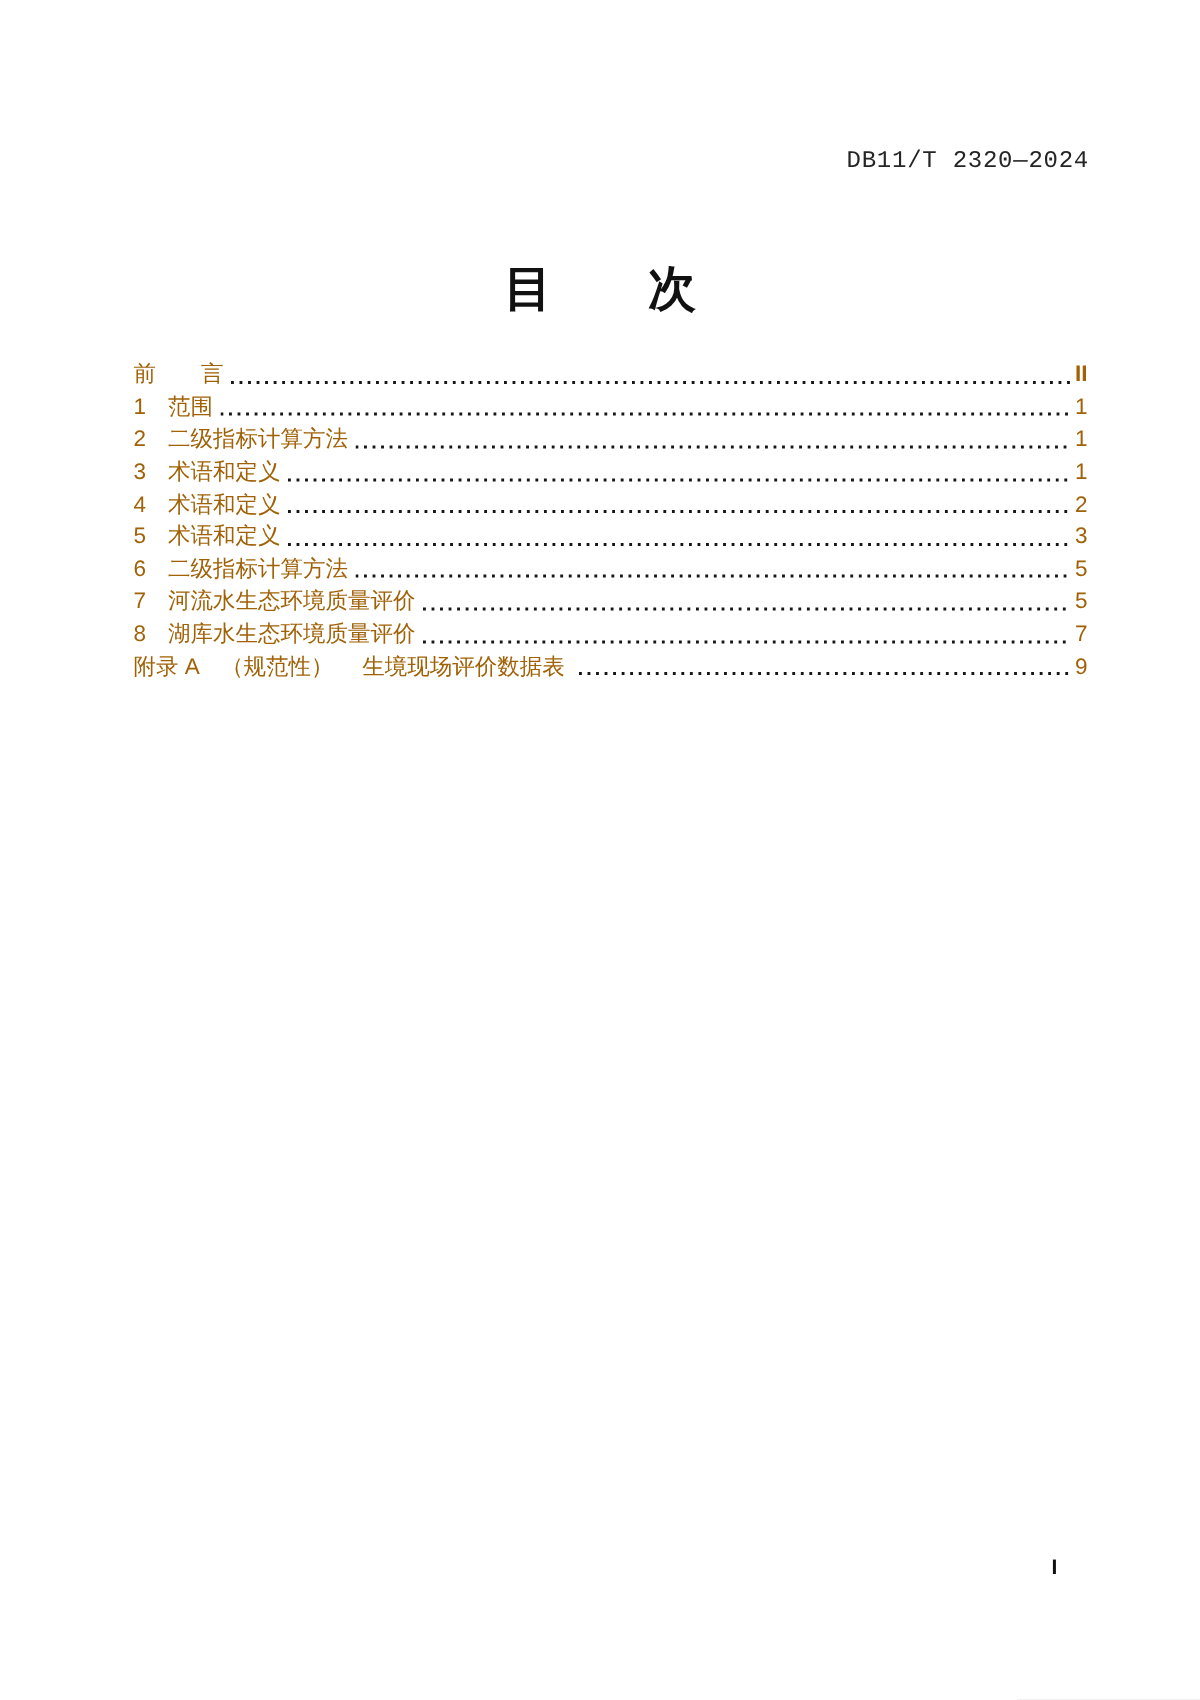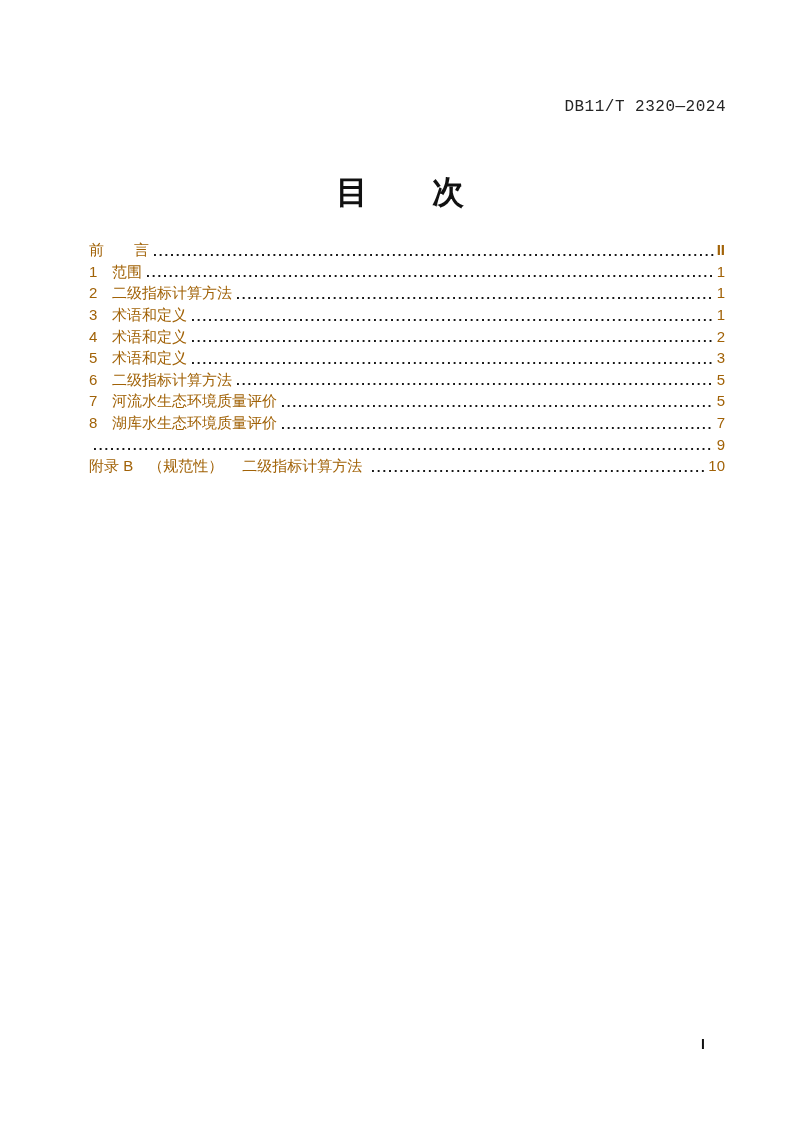--- a/index.html
+++ b/index.html
@@ -132,26 +132,21 @@
       <span class="toc-page">5</span>
     </div>
       <div class="toc-row">
       <span class="toc-num">8</span>
       <span class="toc-label">湖库水生态环境质量评价</span>
       <span class="leader"></span>
       <span class="toc-page">7</span>
     </div>
       <div class="toc-row">
       
+      <span class="toc-label">附录 A　（规范性）　 生境现场评价数据表 </span>
       <span class="leader"></span>
       <span class="toc-page">9</span>
-    </div>
-      <div class="toc-row">
-      
-      <span class="toc-label">附录 B　（规范性）　 二级指标计算方法 </span>
-      <span class="leader"></span>
-      <span class="toc-page">10</span>
     </div>
     </div>
 
   <div class="footer-num">I</div>
 
 </div>
 
 </body></html>

